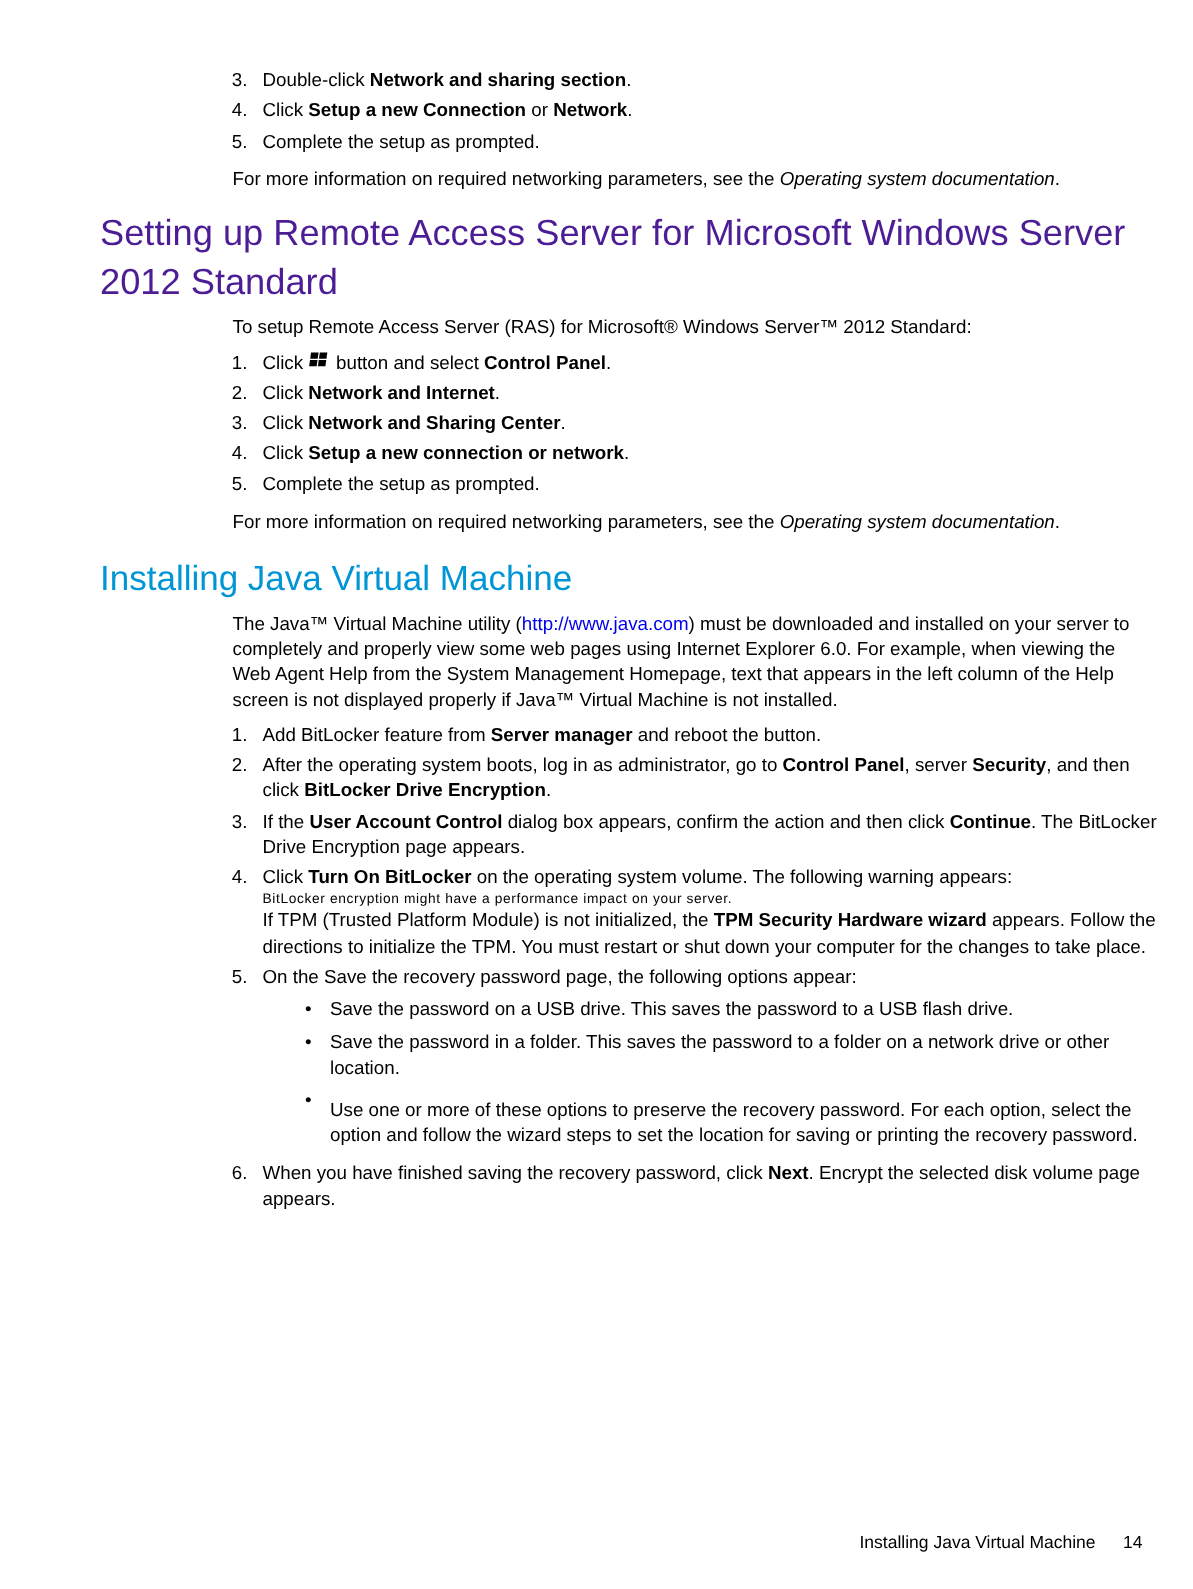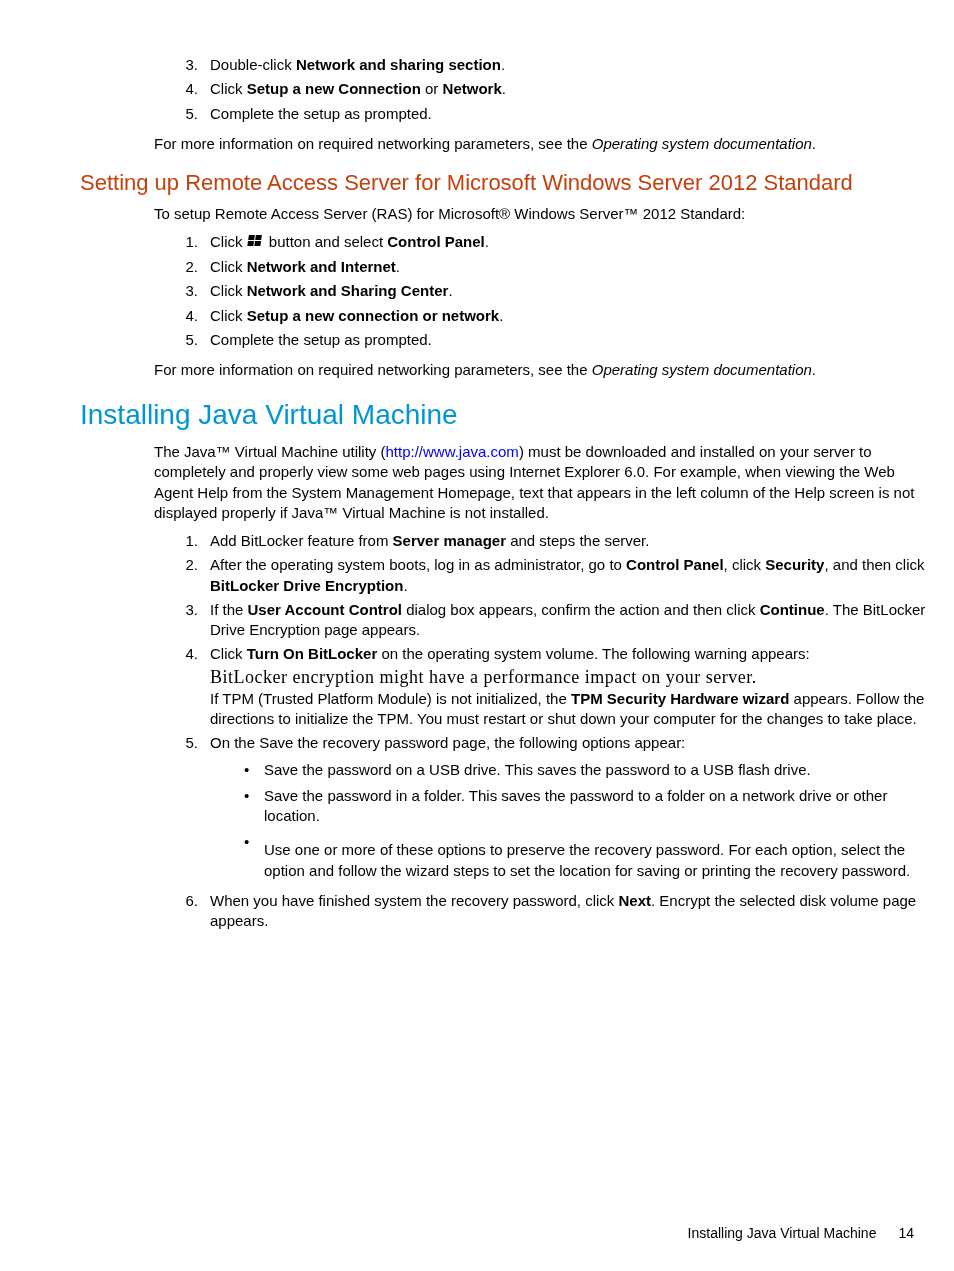--- a/index.html
+++ b/index.html
@@ -25,30 +25,30 @@
   ol.main-list > li {
     display: flex;
     margin-bottom: 4px;
   }
   ol.main-list > li .num {
     min-width: 28px;
     text-align: right;
     margin-right: 12px;
   }
   .body-indent {
-    margin-left: 74px;
+    margin-left: 106px;
     margin-bottom: 8px;
   }
   .body-indent p {
     margin: 0 0 8px 0;
   }
   h2.section {
-    color: #c2410c;
+    color: #4c1d95;
     font-weight: 300;
-    font-size: 22px;
+    font-size: 29px;
     margin: 14px 0 6px 0;
     font-family: "Futura", "Trebuchet MS", Arial, sans-serif;
   }
   h1.section {
     color: #0096d6;
     font-weight: 300;
     font-size: 28px;
     margin: 16px 0 8px 0;
     font-family: "Futura", "Trebuchet MS", Arial, sans-serif;
   }
@@ -62,22 +62,22 @@
   }
   ul.bullets li {
     display: flex;
     margin-bottom: 6px;
   }
   ul.bullets li .dot {
     min-width: 20px;
     color: #000;
   }
   .mono {
-    font-family: Liberation Serif, serif;
-    font-size: 18px;
+    font-family: Liberation Sans, sans-serif;
+    font-size: 11px;
     letter-spacing: 0.5px;
   }
   .footer {
     position: absolute;
     bottom: 28px;
     right: 40px;
     font-size: 14px;
     display: flex;
     gap: 22px;
   }
@@ -164,27 +164,27 @@
   <div class="body-indent">
     <p>
       <span>The Java™ Virtual Machine utility (</span><a class="link">http://www.java.com</a><span>) must be downloaded and installed on your server to completely and properly view some web pages using Internet Explorer 6.0. For example, when viewing the Web Agent Help from the System Management Homepage, text that appears in the left column of the Help screen is not displayed properly if Java™ Virtual Machine is not installed.</span>
     </p>
   </div>
 
   <ol class="main-list">
     <li>
       <span class="num">1.</span>
       <span class="li-body">
-        <span>Add BitLocker feature from </span><span class="bold">Server manager</span><span> and steps the server.</span>
+        <span>Add BitLocker feature from </span><span class="bold">Server manager</span><span> and reboot the button.</span>
       </span>
     </li>
     <li>
       <span class="num">2.</span>
       <span class="li-body">
-        <span>After the operating system boots, log in as administrator, go to </span><span class="bold">Control Panel</span><span>, click </span><span class="bold">Security</span><span>, and then click </span><span class="bold">BitLocker Drive Encryption</span><span>.</span>
+        <span>After the operating system boots, log in as administrator, go to </span><span class="bold">Control Panel</span><span>, server </span><span class="bold">Security</span><span>, and then click </span><span class="bold">BitLocker Drive Encryption</span><span>.</span>
       </span>
     </li>
     <li>
       <span class="num">3.</span>
       <span class="li-body">
         <span>If the </span><span class="bold">User Account Control</span><span> dialog box appears, confirm the action and then click </span><span class="bold">Continue</span><span>. The BitLocker Drive Encryption page appears.</span>
       </span>
     </li>
     <li>
       <span class="num">4.</span>
@@ -212,21 +212,21 @@
             <span>
               <div class="sub-para">Use one or more of these options to preserve the recovery password. For each option, select the option and follow the wizard steps to set the location for saving or printing the recovery password.</div>
             </span>
           </li>
         </ul>
       </span>
     </li>
     <li>
       <span class="num">6.</span>
       <span class="li-body">
-        <span>When you have finished system the recovery password, click </span><span class="bold">Next</span><span>. Encrypt the selected disk volume page appears.</span>
+        <span>When you have finished saving the recovery password, click </span><span class="bold">Next</span><span>. Encrypt the selected disk volume page appears.</span>
       </span>
     </li>
   </ol>
 
 </div>
 
 <div class="footer">
   <span>Installing Java Virtual Machine</span>
   <span>14</span>
 </div>

